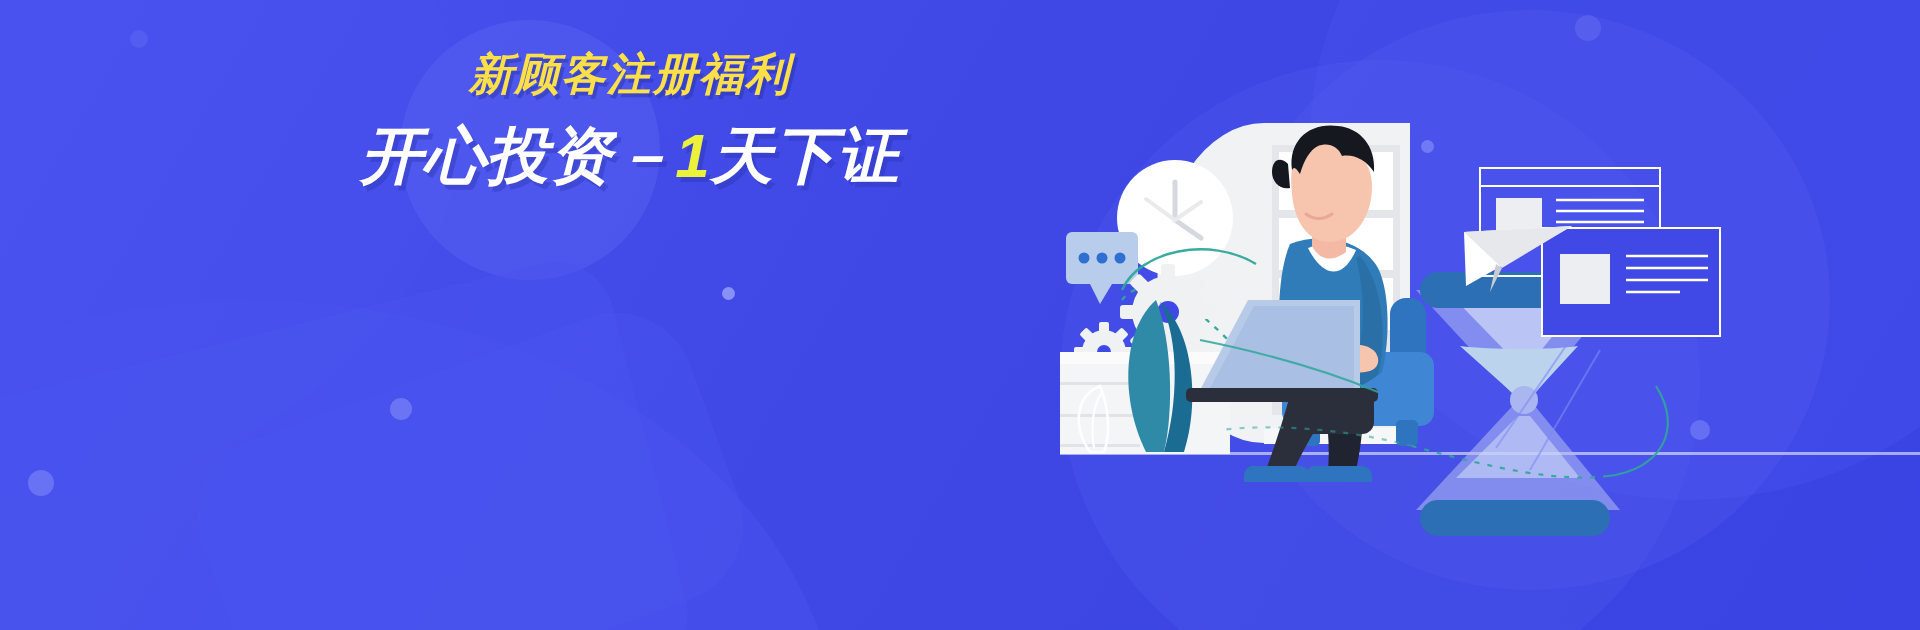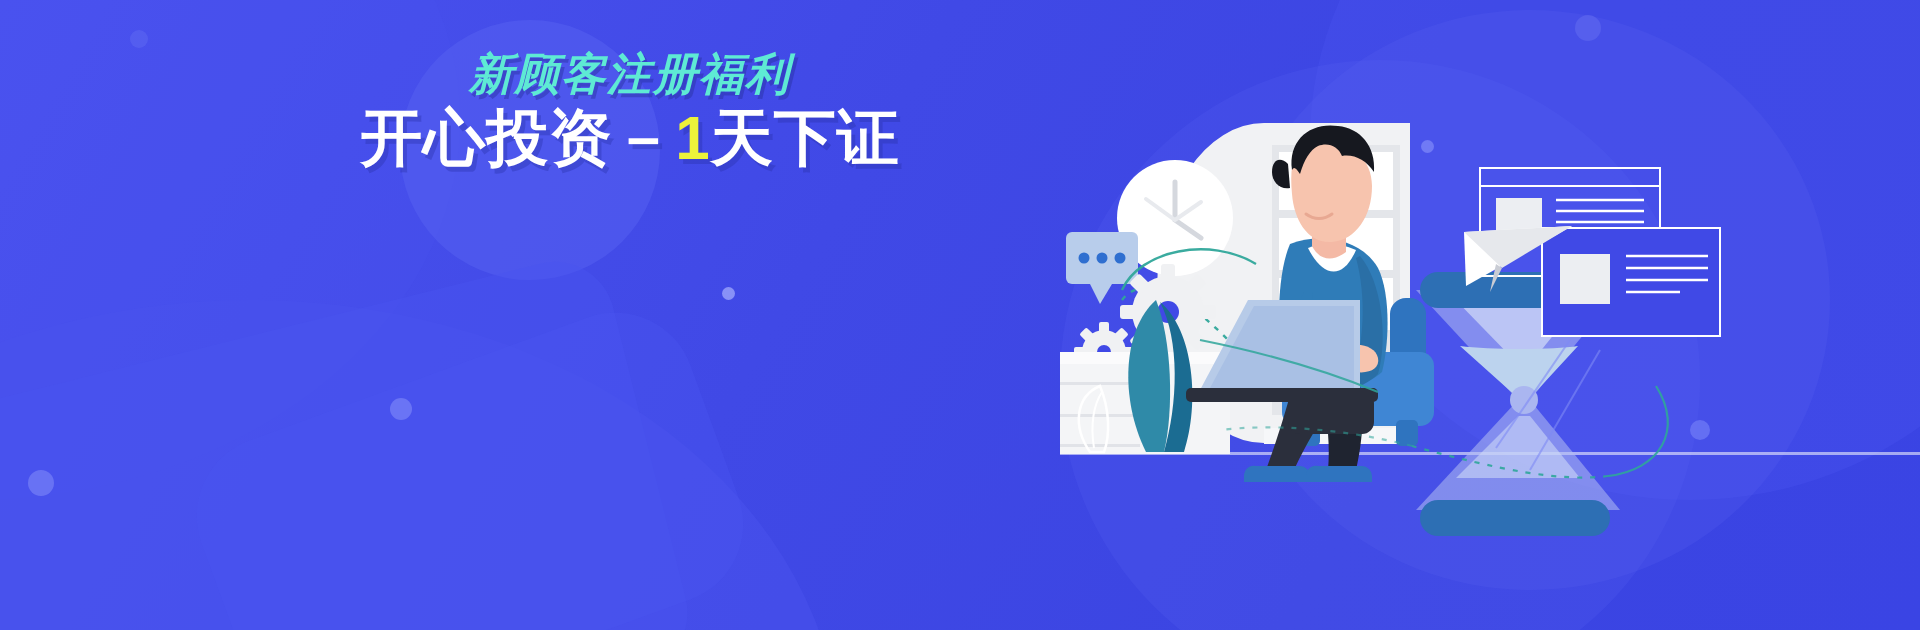--- a/index.html
+++ b/index.html
@@ -27,42 +27,42 @@
   .dot-3{left:722px;top:287px;width:13px;height:13px;opacity:.95;background:#8c95f8;}
   .dot-4{left:1421px;top:140px;width:13px;height:13px;opacity:.9;background:#7b85f7;}
   .dot-5{left:1690px;top:420px;width:20px;height:20px;opacity:.85;background:#6f79f6;}
   .dot-6{left:1575px;top:15px;width:26px;height:26px;opacity:.5;background:#6972f2;}
   .dot-7{left:130px;top:30px;width:18px;height:18px;opacity:.35;background:#6b75f4;}
 
   
   .copy{position:absolute;left:330px;top:52px;width:600px;text-align:center;}
 
   .eyebrow{
-    font-size:44px;font-weight:700;font-style:italic;color:#5eead4;
+    font-size:44px;font-weight:700;font-style:italic;color:#fde047;
     letter-spacing:2px;line-height:1;
     text-shadow:3px 4px 0 rgba(40,48,160,.45);
     white-space:nowrap;
   }
   .headline{
     margin-top:14px;font-size:96px;font-weight:700;font-style:italic;
     letter-spacing:2px;line-height:1.06;white-space:nowrap;
     background:linear-gradient(180deg,#ffffff 0%,#ffffff 52%,#dfe6ff 72%,#b9c6f6 100%);
     -webkit-background-clip:text;background-clip:text;color:transparent;
     filter:drop-shadow(5px 6px 0 rgba(42,50,170,.40));
   }
   .badge{
     margin:22px auto 0;display:inline-block;
     background:linear-gradient(90deg,#f2ad3c 0%,#f6b545 45%,#eca234 100%);
     border-radius:30px;padding:11px 30px 13px;
     box-shadow:0 3px 0 rgba(40,48,160,.20);
   }
   .badge-text{font-size:27px;font-weight:700;color:#ffffff;letter-spacing:.5px;white-space:nowrap;line-height:1;}
   .badge-text .hl{color:#ef2020;}
   .tagline{
-    margin-top:8px;font-size:62px;font-weight:700;
+    margin-top:26px;font-size:62px;font-weight:700;font-style:italic;
     letter-spacing:1px;white-space:nowrap;line-height:1.1;
     color:#fff;
     text-shadow:4px 5px 0 rgba(42,50,170,.38);
   }
   .tagline .num{color:#ecf23a;}
   .cta{
     margin:22px auto 0;display:inline-block;
     background:#f50b0b;border-radius:34px;
     padding:14px 46px 16px;cursor:pointer;
     box-shadow:0 4px 0 rgba(120,8,8,.28);

